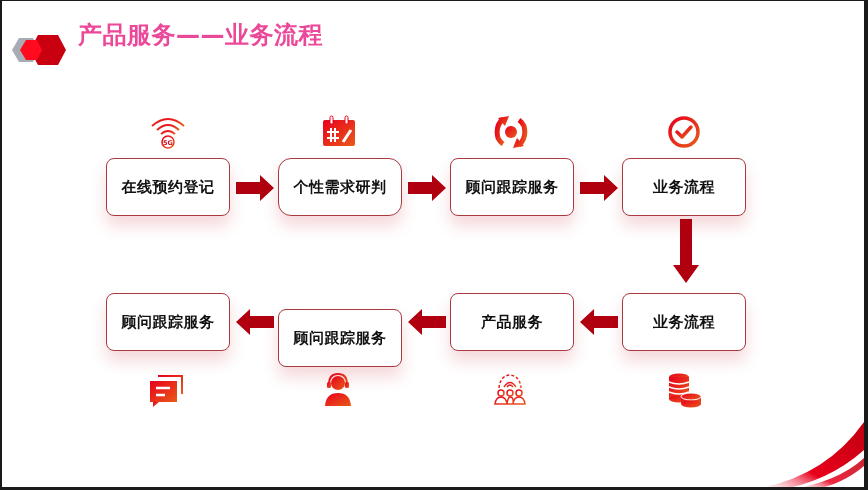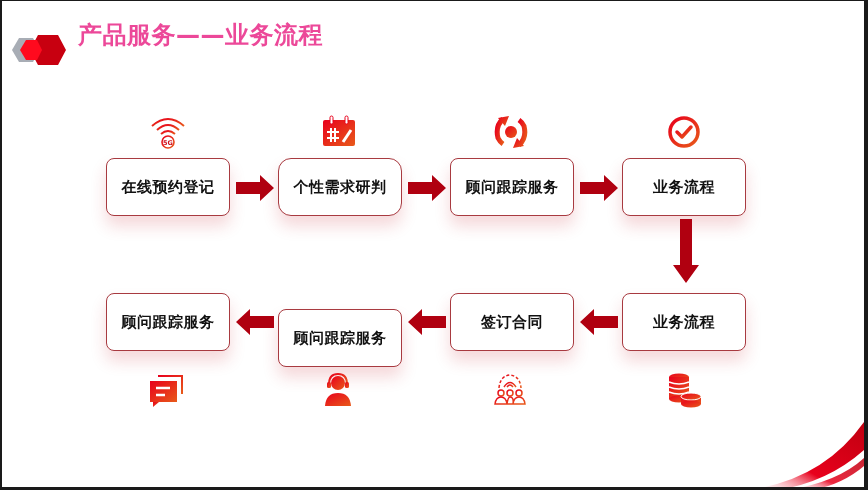--- a/index.html
+++ b/index.html
@@ -124,21 +124,21 @@
 </svg>
 
 <svg class="arrow" style="left:673px;top:219px;width:26px;height:64px;" viewBox="0 0 26 64">
   <polygon points="7,0 19,0 19,46 26,46 13,64 0,46 7,46" fill="#b00010"></polygon>
 </svg>
 
 <div class="box" style="left:622px;top:293px;">
   <span>业务流程</span>
 </div>
 <div class="box" style="left:450px;top:293px;">
-  <span>签订合同</span>
+  <span>产品服务</span>
 </div>
 <div class="box" style="left:278px;top:293px;margin-top:16px;">
   <span>顾问跟踪服务</span>
 </div>
 <div class="box" style="left:106px;top:293px;">
   <span>顾问跟踪服务</span>
 </div>
 
 <svg class="arrow" style="left:580px;top:309px;width:38px;height:26px;" viewBox="0 0 38 26">
   <polygon points="38,7 14,7 14,0 0,13 14,26 14,19 38,19" fill="#b00010"></polygon>

